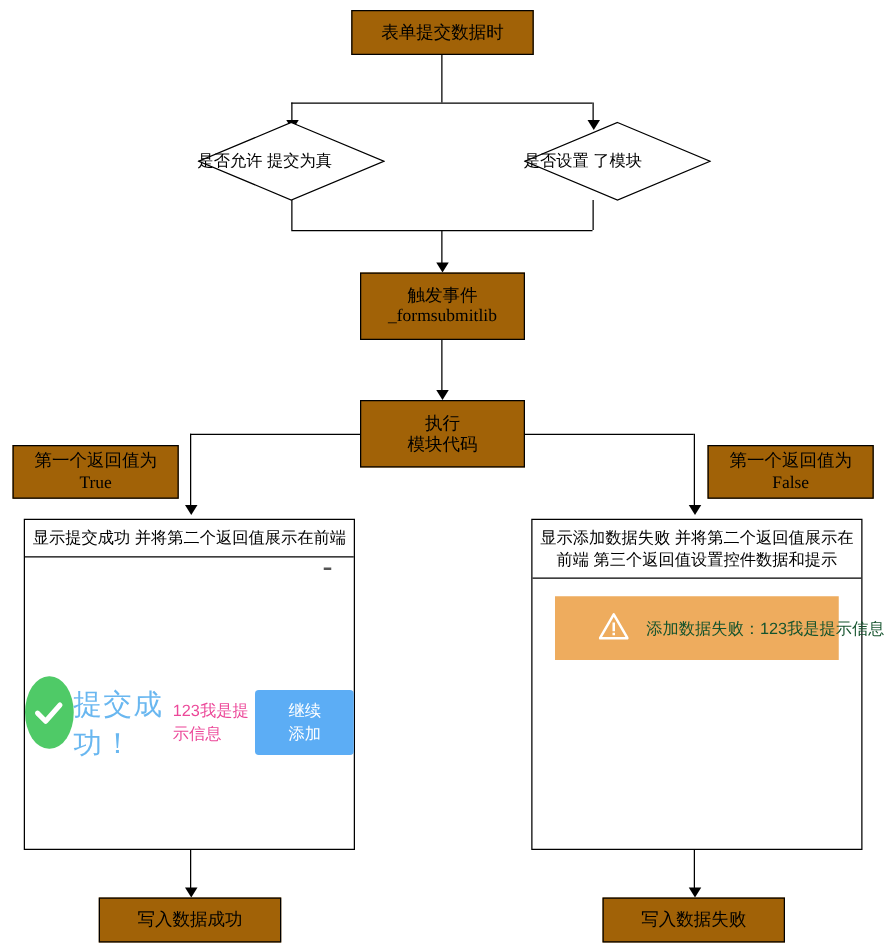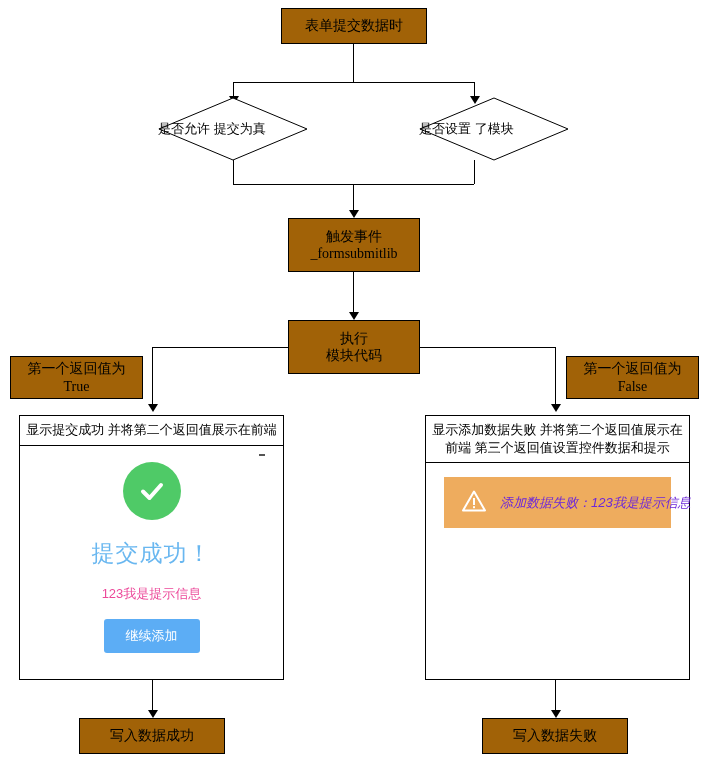--- a/index.html
+++ b/index.html
@@ -76,21 +76,21 @@
     border-bottom: 1px solid #000;
     text-align: center;
     font-size: 13px;
     line-height: 1.35;
     padding: 5px 4px 6px;
   }
   .panel-body { flex: 1; position: relative; }
 
   
   .succ-wrap {
-    display: flex; flex-direction: column;
+    display: flex; flex-direction: row;
     align-items: center; justify-content: flex-start;
     height: 100%; padding-top: 16px;
     box-sizing: border-box;
   }
   .check-circle {
     width: 58px; height: 58px; border-radius: 50%;
     background: #4fca67;
     display: flex; align-items: center; justify-content: center;
   }
   .check-circle svg { display: block; }
@@ -120,27 +120,26 @@
     position: absolute;
     right: 18px; top: 8px;
     width: 6px; height: 2px; background: #555;
   }
 
   
   .alert {
     position: absolute;
     left: 18px; right: 18px; top: 14px;
     background: #eeac5e;
-    color: #6d28d9;
+    color: #14532d;
     display: flex;
     align-items: center;
-    padding: 13px 8px;
-    box-sizing: border-box;
-    font-size: 13px;
-    font-style: italic;
+    padding: 13px 25px;
+    box-sizing: border-box;
+    font-size: 13px;
   }
   .alert-ico { flex: 0 0 auto; margin: 0 14px 0 10px; }
   .alert-txt { white-space: nowrap; }
 </style>
 </head>
 <body>
 
 <div class="stage">
 
   <div class="box" style="left:281px; top:8px; width:146px; height:36px;">

